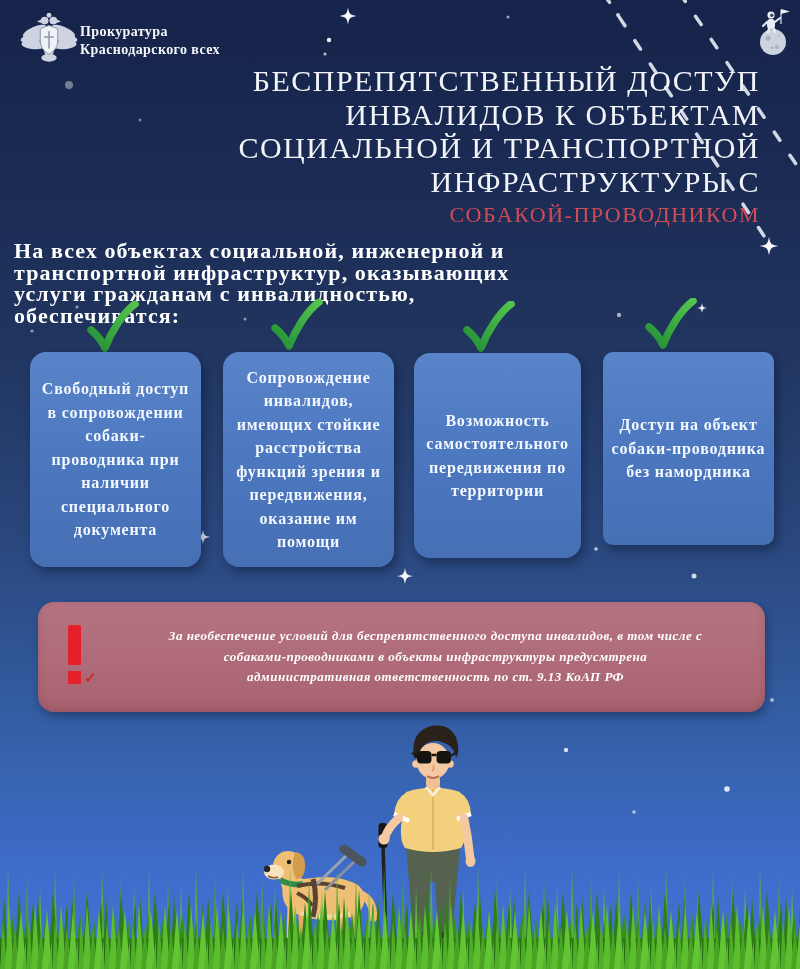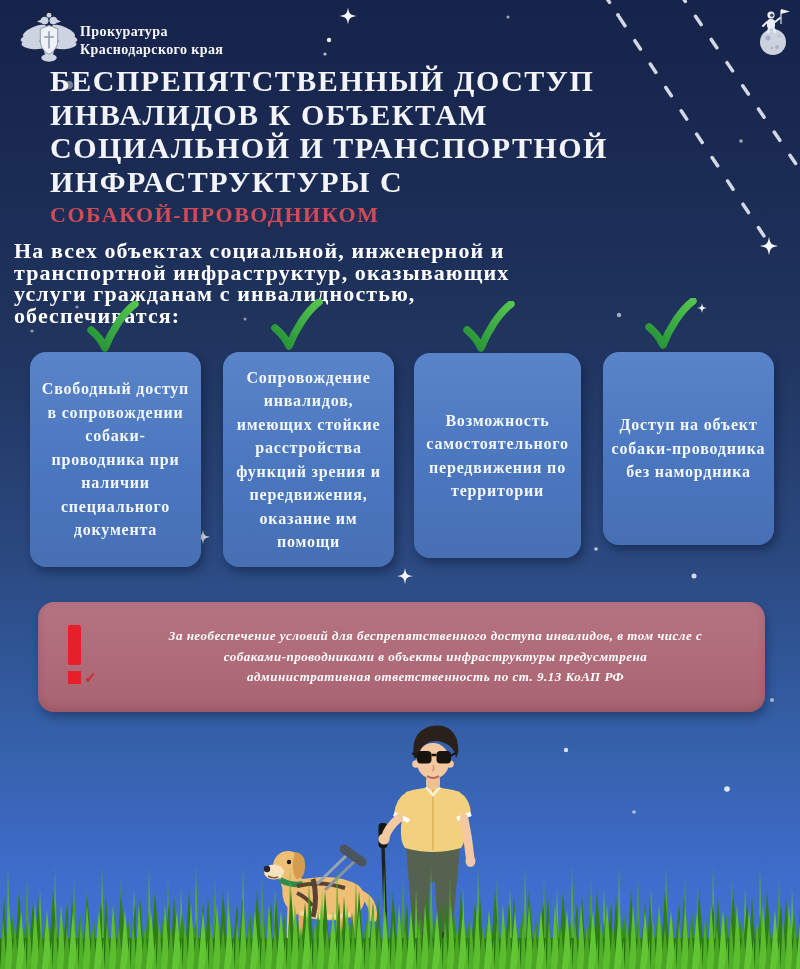--- a/index.html
+++ b/index.html
@@ -14,43 +14,43 @@
       #16234a 0%, #1a2a52 16%, #20355f 36%,
       #2a477d 56%, #3560a8 76%, #3f6ecf 92%, #4273d4 100%);
   }
   svg { display:block; }
   .sky { position:absolute; left:0; top:0; width:800px; height:969px; pointer-events:none; }
 
   .emblem { position:absolute; left:20px; top:8px; width:58px; height:58px; }
   .org { position:absolute; left:80px; top:23px; color:#f5f7fb; font-weight:bold;
          font-size:14px; line-height:18px; letter-spacing:0.4px; }
 
-  .title { position:absolute; left:50px; top:64px; width:710px; text-align:left;
-           color:#f2f4f9; font-weight:bold; font-size:30px; line-height:33.5px;
+  .title { position:absolute; left:50px; top:64px; width:710px; text-align:right;
+           color:#f2f4f9; font-weight:normal; font-size:30px; line-height:33.5px;
            letter-spacing:1.5px; }
   .title .hl { font-size:22px; }
 
   .intro { position:absolute; left:14px; top:240px; width:515px; color:#ffffff;
            font-weight:bold; font-size:22px; line-height:21.5px; letter-spacing:1.1px; }
 
   .check { position:absolute; width:56px; height:56px; }
   .check.c1 { left:84px;  top:301px; }
   .check.c2 { left:268px; top:299px; }
   .check.c3 { left:460px; top:301px; }
   .check.c4 { left:642px; top:298px; }
 
   .card { position:absolute; border-radius:16px; color:#f4f8ff; font-weight:bold;
           font-size:16px; line-height:23.5px; letter-spacing:0.8px; text-align:center;
           display:flex; align-items:center; justify-content:center; padding:0 10px;
           background:linear-gradient(180deg,#5a84c9 0%, #4b77bf 55%, #476fb4 100%);
           box-shadow: 3px 5px 10px rgba(8,16,40,.4); }
   .card.k1 { left:30px;  top:352px; width:171px; height:215px; }
   .card.k2 { left:223px; top:352px; width:171px; height:215px; }
   .card.k3 { left:414px; top:353px; width:167px; height:205px; padding:0 12px; }
-  .card.k4 { left:603px; top:352px; width:171px; height:193px; padding:0 4px; }
+  .card.k4 { left:603px; top:352px; width:171px; height:193px; padding:0 4px;border-radius:10px; }
 
   .warning { position:absolute; left:38px; top:602px; width:727px; height:110px;
              border-radius:16px; display:flex; align-items:center;
              background:linear-gradient(180deg,#b57381 0%, #ae6a77 60%, #a86370 100%);
              box-shadow: 2px 5px 10px rgba(8,16,40,.35), inset 0 -3px 8px rgba(60,10,20,.15); }
   .excl { position:relative; width:46px; height:72px; margin-left:22px; flex:none; }
   .excl-bar { position:absolute; left:8px; top:4px; width:13px; height:40px;
               background:#e5202a; border-radius:2px; }
   .excl-dot { position:absolute; left:8px; top:50px; width:13px; height:13px;
               background:#e5202a; }
@@ -140,21 +140,21 @@
       <polygon points="38.2,12 42.5,14 38.2,15.5"></polygon>
       <circle cx="30" cy="7.5" r="2.5"></circle>
       <ellipse cx="30" cy="44" rx="5" ry="7"></ellipse>
       <ellipse cx="30" cy="51.5" rx="8" ry="4"></ellipse>
     </g>
     <path d="M30,18 L39,21.5 V34 Q39,43 30,48 Q21,43 21,34 V21.5 Z" fill="#eef1f7" stroke="#8f97ab" stroke-width="1"></path>
     <path d="M30,24 V42 M25,30 H35" stroke="#8f97ab" stroke-width="1.6"></path>
   </svg>
   <div class="org">
     <div>Прокуратура</div>
-    <div>Краснодарского края</div>
+    <div>Краснодарского всех</div>
   </div>
 
   <div class="title">
     <div>БЕСПРЕПЯТСТВЕННЫЙ ДОСТУП</div>
     <div>ИНВАЛИДОВ К ОБЪЕКТАМ</div>
     <div>СОЦИАЛЬНОЙ И ТРАНСПОРТНОЙ</div>
     <div>ИНФРАСТРУКТУРЫ С</div>
     <div class="hl" style="color:#d14b57">СОБАКОЙ-ПРОВОДНИКОМ</div>
   </div>
 

